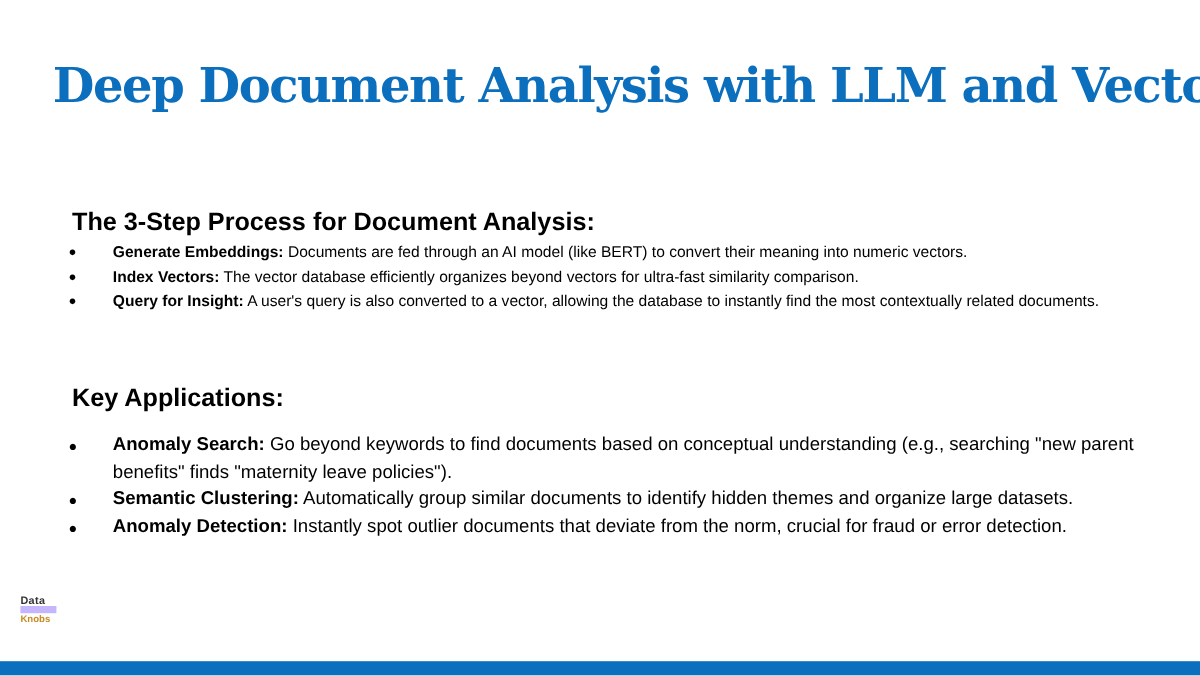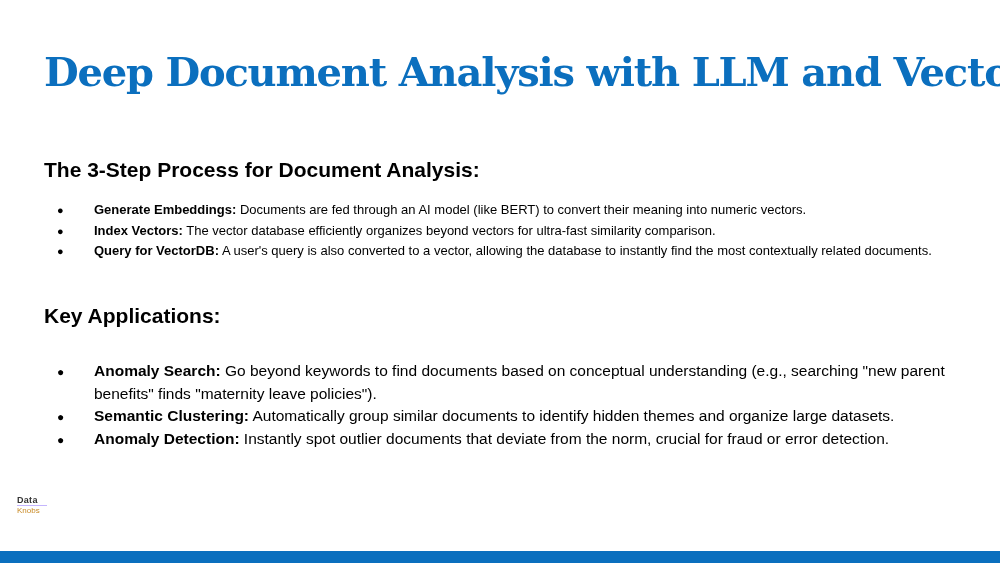--- a/index.html
+++ b/index.html
@@ -1,40 +1,40 @@
 <!DOCTYPE html>
 <html><head>
 <meta charset="utf-8">
 <style>
   html, body { margin: 0; padding: 0; }
   body { width: 1000px; height: 563px; background: #ffffff; position: relative; overflow: hidden; font-family: "Liberation Sans", sans-serif; color: #000; }
   .title { position: absolute; left: 44px; top: 48px; font-family: "DejaVu Serif", serif; font-weight: bold; font-size: 40px; color: #0b6fbe; letter-spacing: -1.2px; margin: 0; white-space: nowrap; }
-  .h2 { position: absolute; left: 44px; font-size: 21px; font-weight: bold; margin: 0; }
+  .h2 { position: absolute; left: 44px; font-size: 21px; font-weight: bold; margin: 16px; }
   ul { position: absolute; left: 44px; margin: 0; padding: 0; list-style: none; }
   li { position: relative; padding-left: 50px; }
   li .bullet { position: absolute; left: 13px; }
   .small li { font-size: 13px; line-height: 20.5px; width: 890px; }
   .small li .bullet { font-size: 11px; top: 0; }
   .large li { font-size: 15.5px; line-height: 22.5px; width: 912px; }
   .large li .bullet { font-size: 12px; top: 1px; }
   .logo { position: absolute; left: 17px; top: 496px; width: 30px; height: 20px; }
   .logo .l1 { font-size: 9px; font-weight: bold; color: #333; line-height: 9px; display: block; letter-spacing: 0.3px; }
-  .logo .l2 { font-size: 8px; font-weight: normal; color: #c98a24; line-height: 9px; display: block; border-top: 1px solid #c4b5fd; }
+  .logo .l2 { font-size: 8px; font-weight: bold; color: #c98a24; line-height: 9px; display: block; border-top: 6px solid #c4b5fd; }
   .footer-bar { position: absolute; left: 0; bottom: 0; width: 1000px; height: 12px; background: #0b6fbe; }
 </style>
 </head>
 <body>
 
 <h1 class="title">Deep Document Analysis with LLM and VectorDB</h1>
 
 <h2 class="h2" style="top:158px">The 3-Step Process for Document Analysis:</h2>
 <ul class="small" style="top:200px">
   <li><span class="bullet">●</span><b>Generate Embeddings:</b><span> Documents are fed through an AI model (like BERT) to convert their meaning into numeric vectors.</span></li>
   <li><span class="bullet">●</span><b>Index Vectors:</b><span> The vector database efficiently organizes beyond vectors for ultra-fast similarity comparison.</span></li>
-  <li><span class="bullet">●</span><b>Query for VectorDB:</b><span> A user's query is also converted to a vector, allowing the database to instantly find the most contextually related documents.</span></li>
+  <li><span class="bullet">●</span><b>Query for Insight:</b><span> A user's query is also converted to a vector, allowing the database to instantly find the most contextually related documents.</span></li>
 </ul>
 
 <h2 class="h2" style="top:304px">Key Applications:</h2>
 <ul class="large" style="top:360px">
   <li><span class="bullet">●</span><b>Anomaly Search:</b><span> Go beyond keywords to find documents based on conceptual understanding (e.g., searching "new parent benefits" finds "maternity leave policies").</span></li>
   <li><span class="bullet">●</span><b>Semantic Clustering:</b><span> Automatically group similar documents to identify hidden themes and organize large datasets.</span></li>
   <li><span class="bullet">●</span><b>Anomaly Detection:</b><span> Instantly spot outlier documents that deviate from the norm, crucial for fraud or error detection.</span></li>
 </ul>
 
 <div class="logo">

